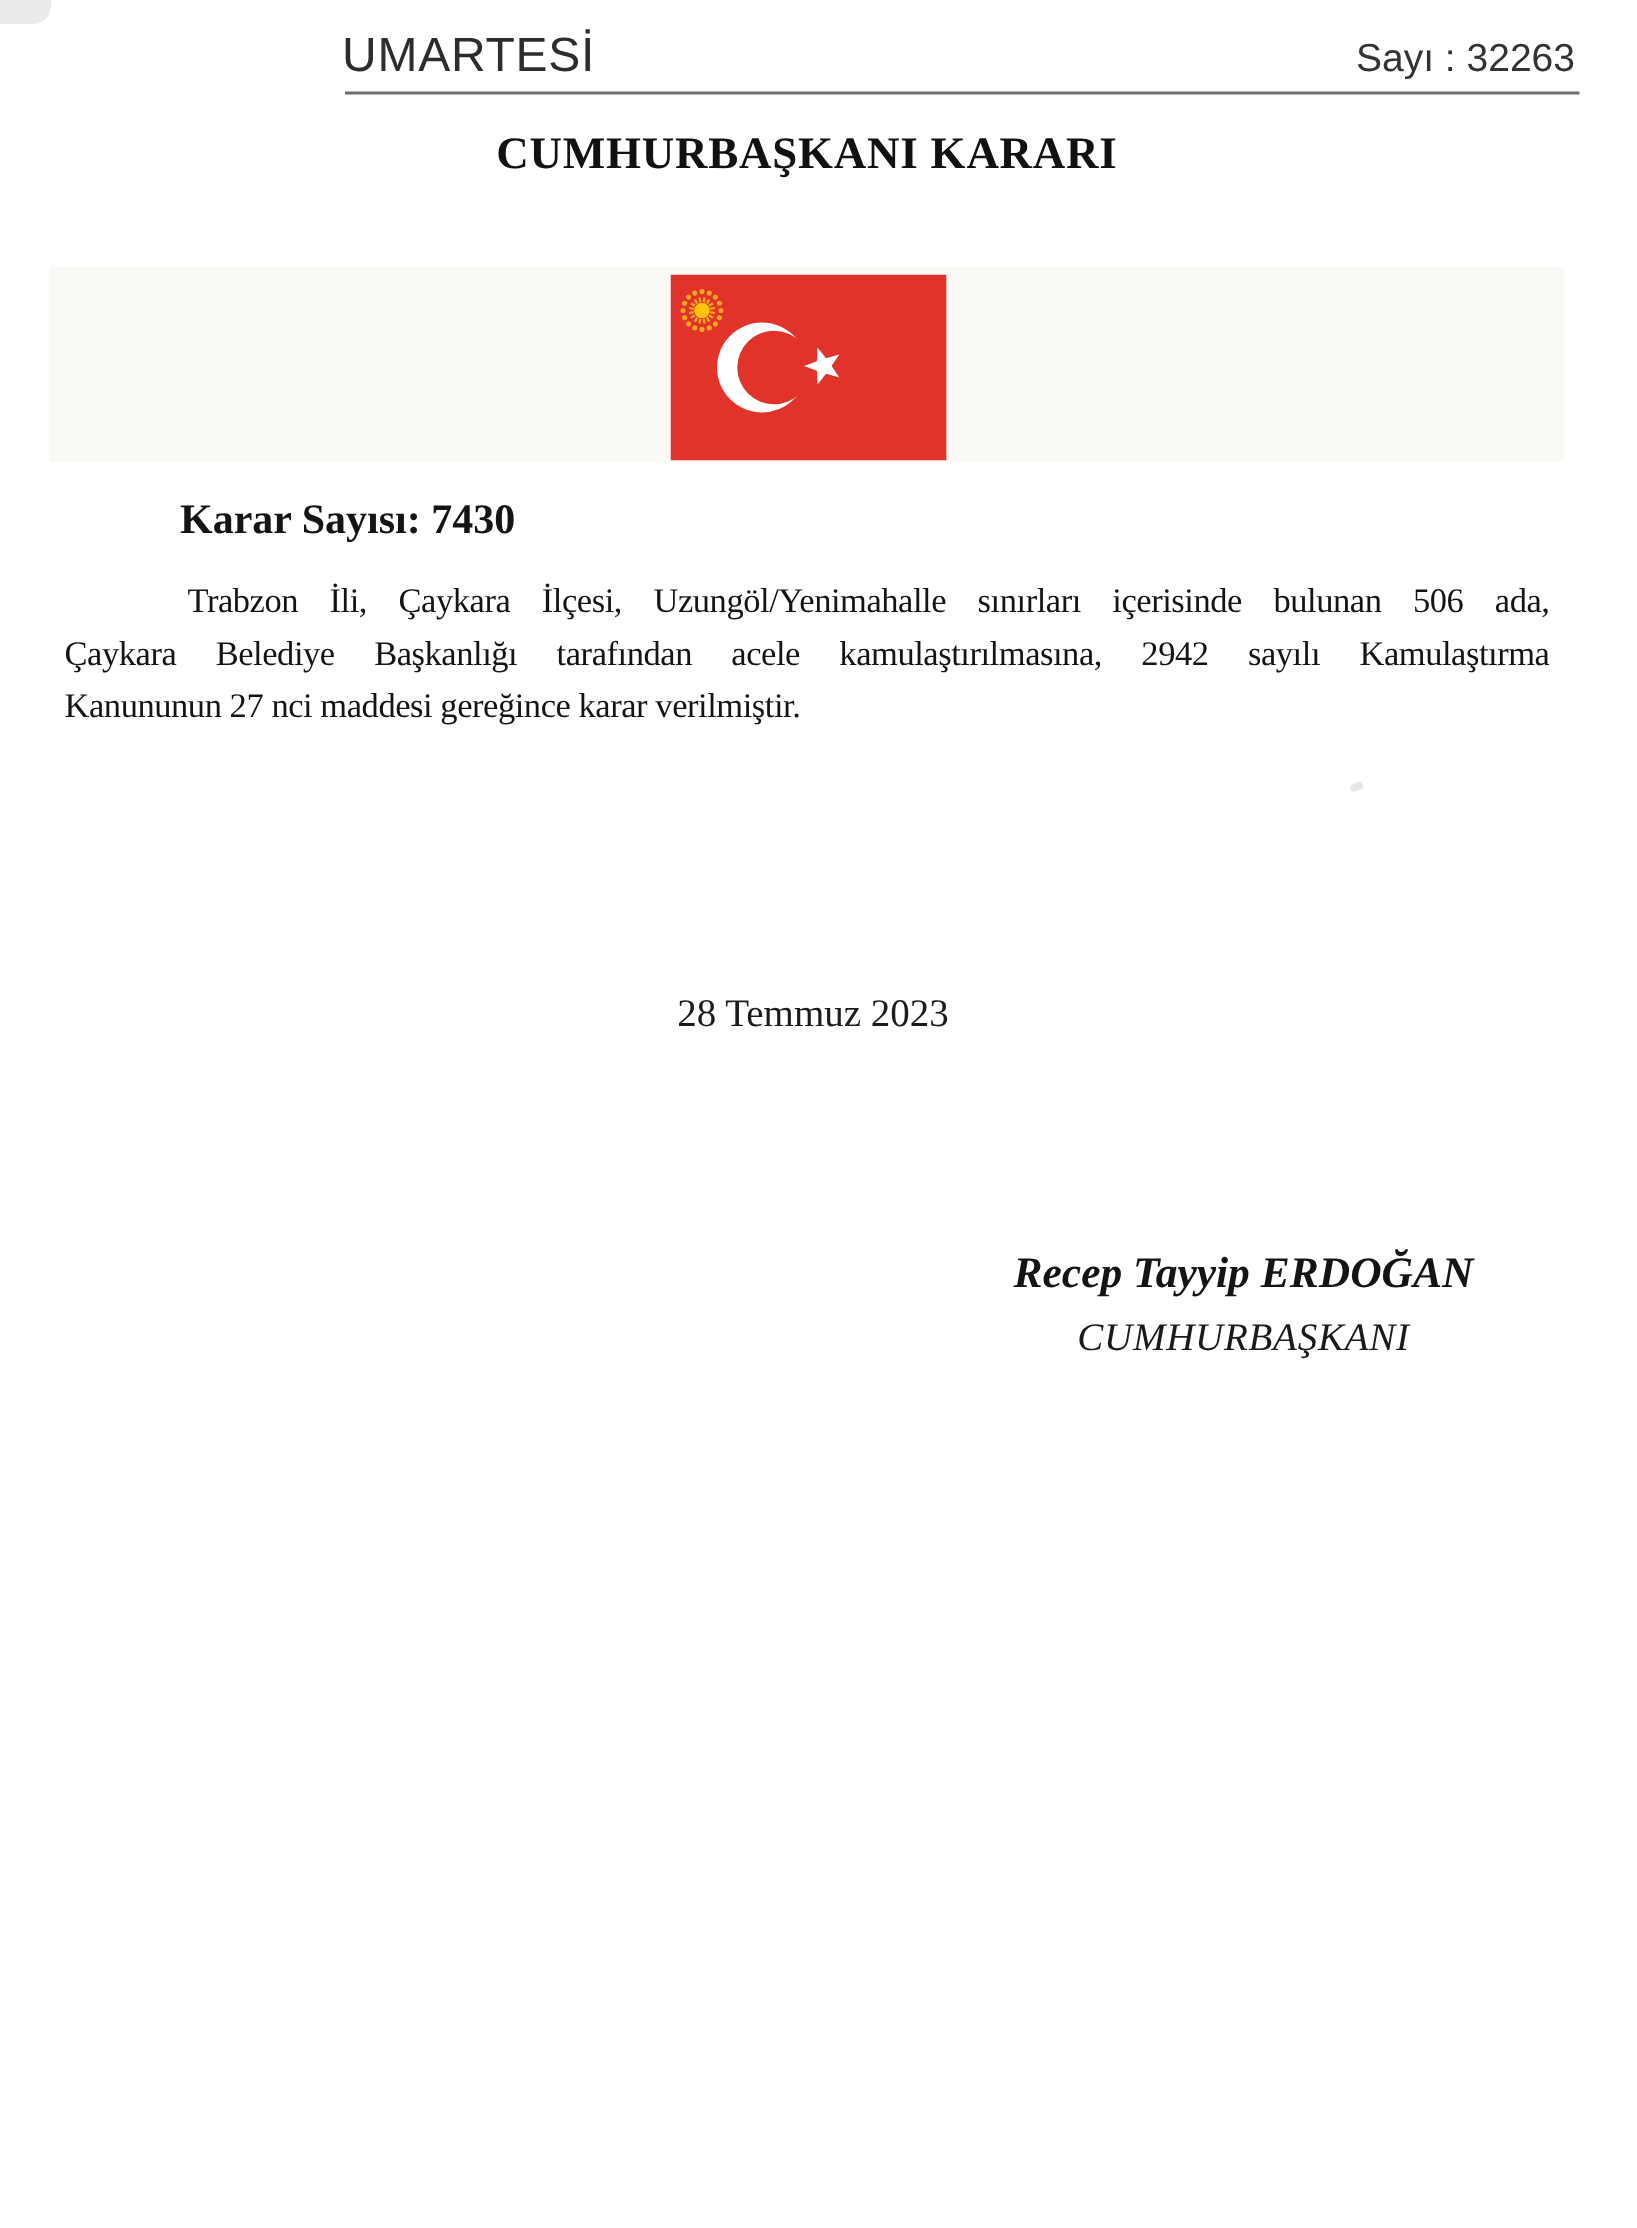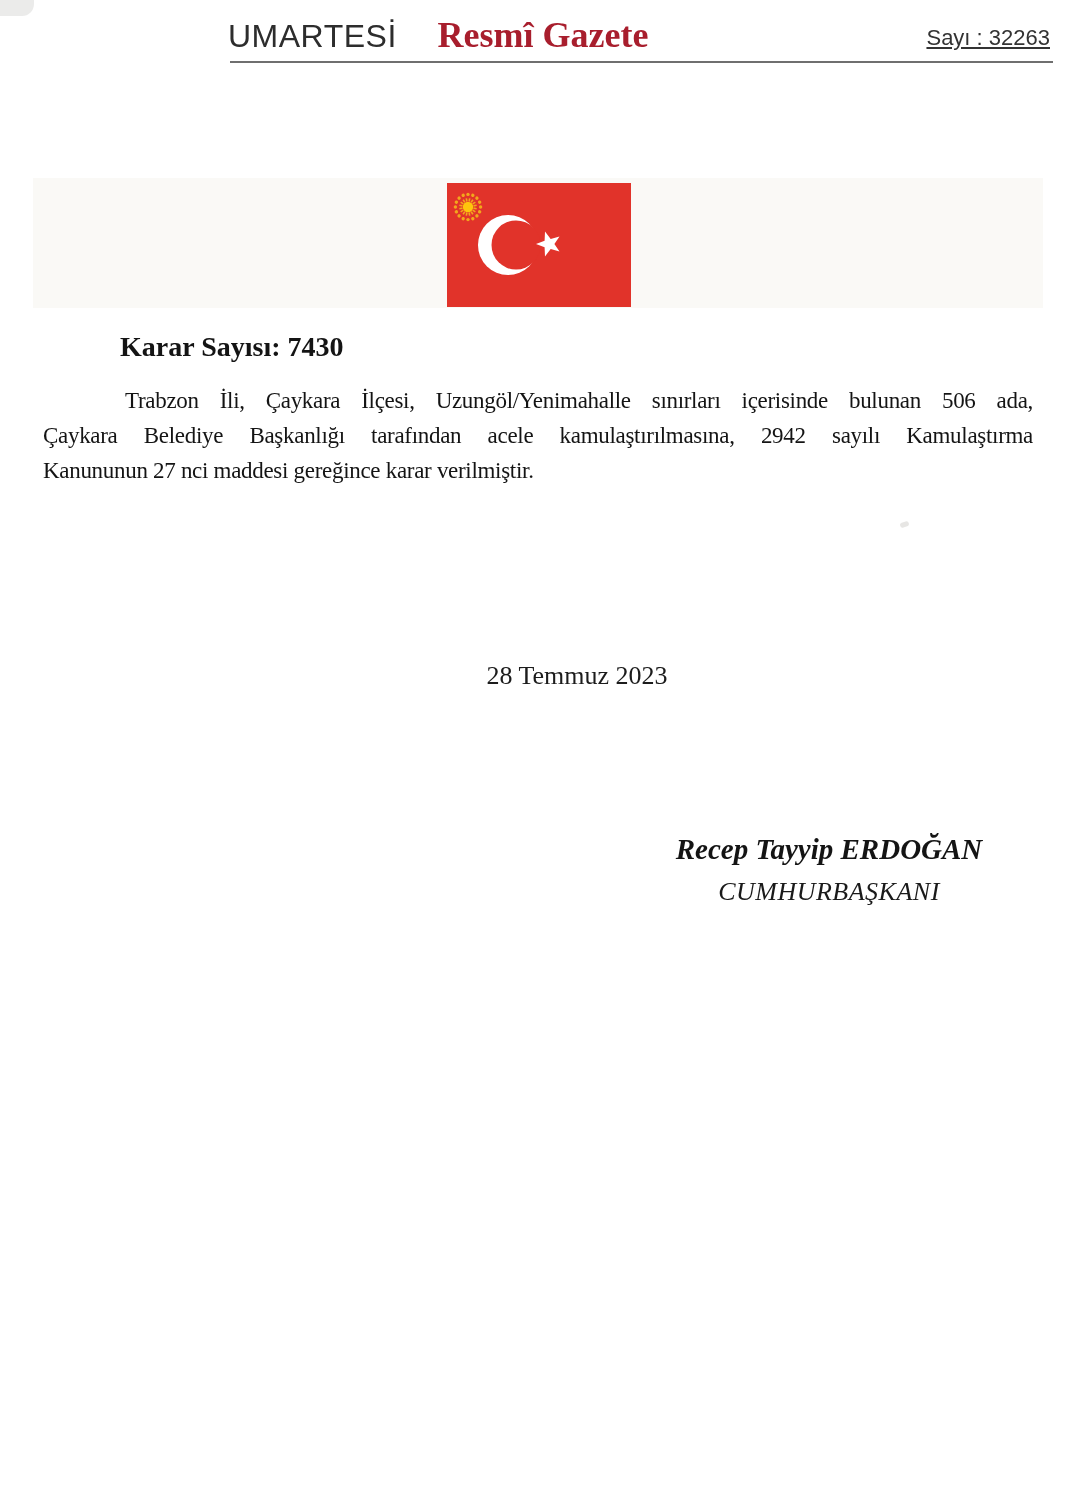--- a/index.html
+++ b/index.html
@@ -35,21 +35,21 @@
     z-index:1;
   }
   .gazette-title{
     position:absolute;left:543px;top:13px;transform:translateX(-50%);
     font-size:36px;line-height:44px;font-weight:bold;color:#a81e2d;
     white-space:nowrap;
   }
   .issue-number{
     position:absolute;right:41px;top:26px;
     font-family:"Liberation Sans","DejaVu Sans",sans-serif;
-    font-size:22px;line-height:24px;color:#333333;text-decoration:underline;
+    font-size:26px;line-height:24px;color:#333333;
   }
   .header-rule{
     position:absolute;left:230px;top:61px;width:823px;height:2px;
     background:#6f6f6f;
   }
   
   .doc-title{
     position:absolute;left:538px;top:85px;transform:translateX(-50%);
     font-size:30px;line-height:36px;font-weight:bold;color:#111111;
     letter-spacing:0.5px;white-space:nowrap;
@@ -74,21 +74,21 @@
     height:35px;overflow:hidden;
   }
   .body-line.first{padding-left:82px;}
   .body-line.last{text-align:center;text-align-last:left;}
   .scan-artifact{
     position:absolute;left:900px;top:522px;width:9px;height:5px;
     background:#dddbd9;border-radius:3px;opacity:0.7;transform:rotate(-20deg);
   }
   .decision-date{
     position:absolute;left:542px;top:661px;transform:translateX(-50%);
-    font-size:26px;line-height:30px;color:#1c1c1c;white-space:nowrap;margin-left:35px;
+    font-size:26px;line-height:30px;color:#1c1c1c;white-space:nowrap;
   }
   .signature{
     position:absolute;left:829px;top:832px;transform:translateX(-50%);
     text-align:center;white-space:nowrap;font-style:italic;
   }
   .signature-name{
     font-size:29px;line-height:34px;font-weight:bold;color:#141414;
   }
   .signature-title{
     margin-top:9px;font-size:26px;line-height:34px;color:#1a1a1a;
@@ -96,24 +96,24 @@
   }
 </style>
 </head>
 <body>
 
 <div class="page">
 
   <div class="corner-shape"></div>
 
   <div class="day-fragment">UMARTESİ</div>
-  <div class="gazette-title">Resmî Gazete</div>
   <div class="issue-number">Sayı : 32263</div>
   <div class="header-rule"></div>
 
+  <div class="doc-title">CUMHURBAŞKANI KARARI</div>
 
   <div class="flag-band"></div>
   <svg class="flag" viewBox="0 0 184 124" aria-hidden="true">
     <rect width="184" height="124" fill="#e1332a"></rect>
     <g transform="translate(21,24)">
 
       <g fill="#f2a71c">
         <circle cy="-12.6" r="1.7"></circle>
         <circle cy="-12.6" r="1.7" transform="rotate(22.5)"></circle>
         <circle cy="-12.6" r="1.7" transform="rotate(45)"></circle>

